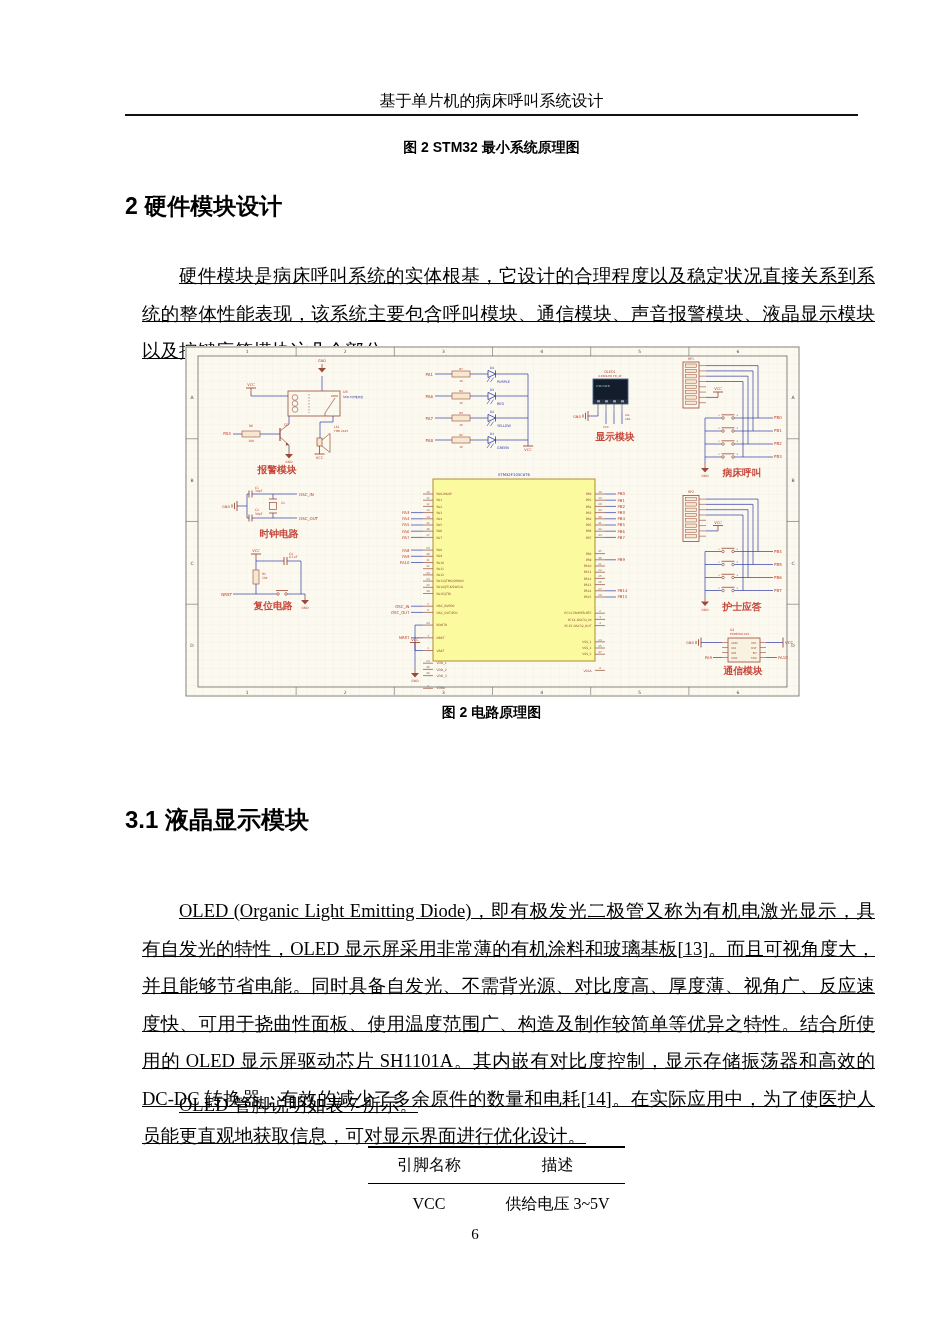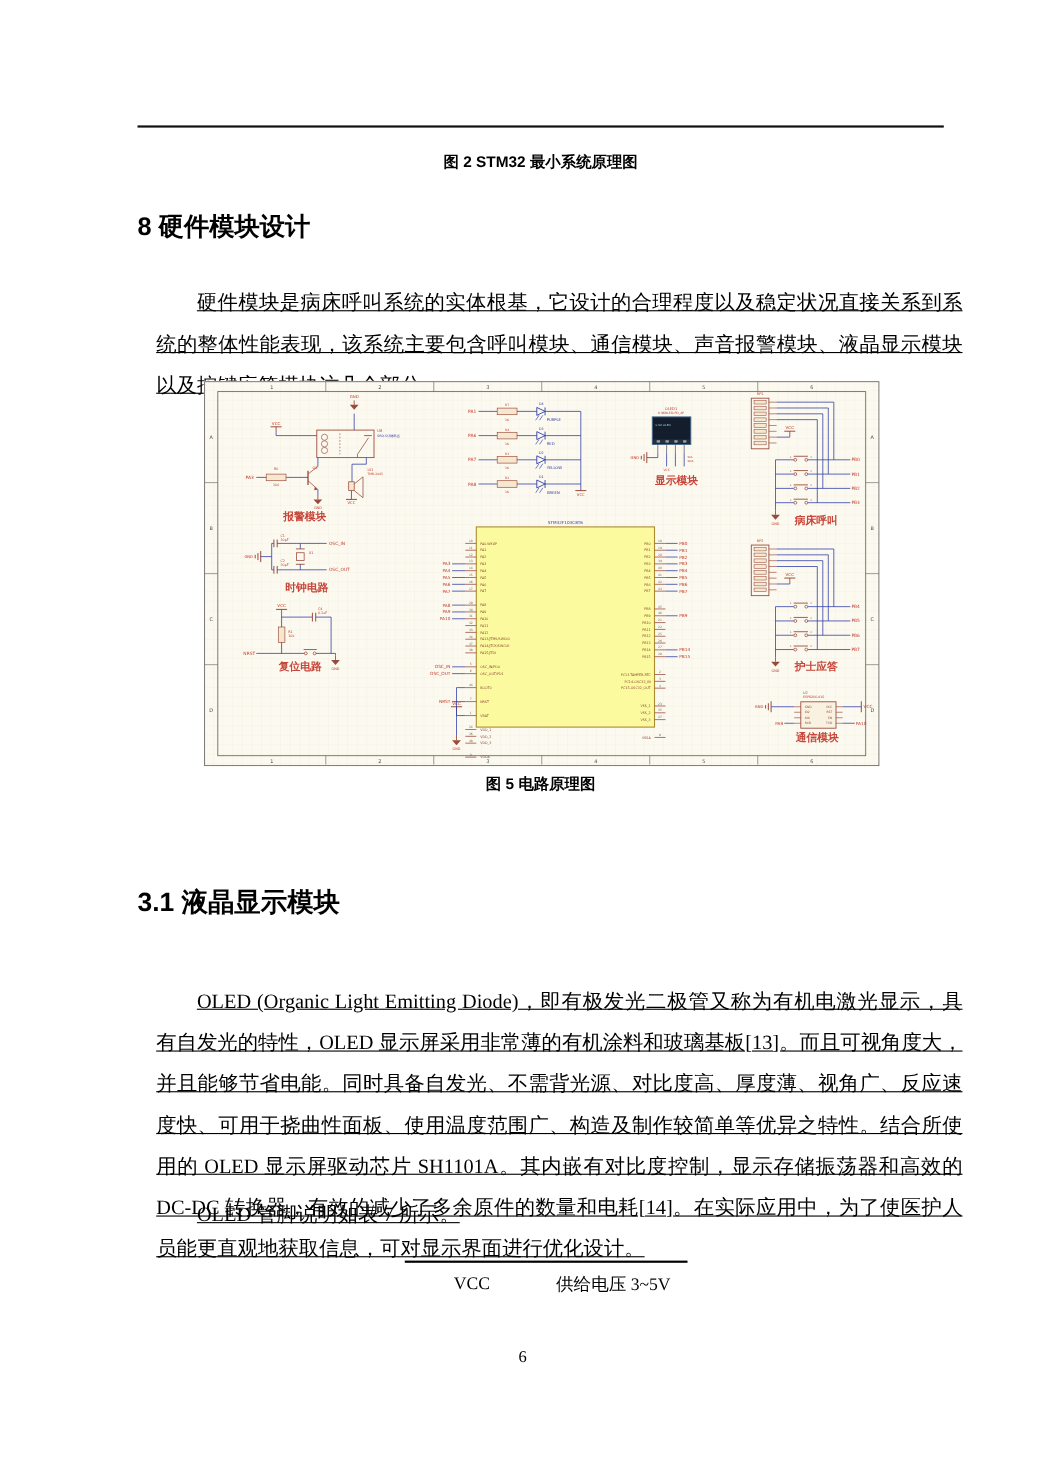--- a/index.html
+++ b/index.html
@@ -29,23 +29,24 @@
   table.t1{position:absolute;left:368px;top:1146px;width:257px;border-collapse:collapse;
            border-top:2.5px solid #000;font-size:16px;}
   table.t1 th{font-weight:normal;border-bottom:1.5px solid #000;height:33px;text-align:center;}
   table.t1 td{height:38px;text-align:center;vertical-align:middle;}
   .pagenum{position:absolute;top:1226px;left:0;width:950px;text-align:center;font-size:15px;}
 </style>
 </head>
 <body>
 
 <div class="page">
+  <div class="hdr">基于单片机的病床呼叫系统设计</div>
   <div class="hdr-rule"></div>
   <div class="caption fig2">图 2  STM32 最小系统原理图</div>
-  <h1 class="sec">8 硬件模块设计</h1>
+  <h1 class="sec">2 硬件模块设计</h1>
   <p class="body p1">硬件模块是病床呼叫系统的实体根基，它设计的合理程度以及稳定状况直接关系到系统的整体性能表现，该系统主要包含呼叫模块、通信模块、声音报警模块、液晶显示模块以及按键应答模块这几个部分。</p>
 
   <svg id="schematic" viewBox="0 0 615 351">
       <g>
         <rect x="0" y="0" width="615" height="351" fill="#fcfaf0"></rect>
         <rect x="0" y="0" width="615" height="351" fill="url(#grid)"></rect>
         <rect x="1" y="1" width="613" height="349" fill="none" stroke="#6a6a6a" stroke-width="0.8"></rect>
         <rect x="13" y="10" width="589" height="331" fill="none" stroke="#6a6a6a" stroke-width="0.8"></rect>
         <text x="62.085" y="7.3" font-size="4.5" fill="#4a4a4a" text-anchor="middle" font-weight="normal">1</text>
         <text x="62.085" y="347.6" font-size="4.5" fill="#4a4a4a" text-anchor="middle" font-weight="normal">1</text>
@@ -633,31 +634,35 @@
         <text x="527" y="313" font-size="3.9" fill="#c23a2a" text-anchor="end" font-weight="normal">PA9</text>
         <polyline points="581,296.5 598,296.5" fill="none" stroke="#2e3aa6" stroke-width="0.7"></polyline>
         <line x1="598" y1="291.5" x2="598" y2="301.5" stroke="#9a4a3a" stroke-width="0.9"></line>
         <text x="600" y="298" font-size="3.9" fill="#c23a2a" text-anchor="start" font-weight="normal">VCC</text>
         <polyline points="581,311.5 592,311.5" fill="none" stroke="#2e3aa6" stroke-width="0.7"></polyline>
         <text x="593" y="313" font-size="3.9" fill="#c23a2a" text-anchor="start" font-weight="normal">PA10</text>
         <text x="558" y="328" font-size="9.8" fill="#c7453a" text-anchor="middle" font-weight="bold">通信模块</text>
       </g>
     </svg>
 
-  <div class="caption fig3">图 5  电路原理图</div>
+  <div class="caption fig3">图 2  电路原理图</div>
   <h2 class="sec">3.1 液晶显示模块</h2>
   <p class="body p3">OLED (Organic Light Emitting Diode)，即有极发光二极管又称为有机电激光显示，具有自发光的特性，OLED 显示屏采用非常薄的有机涂料和玻璃基板[13]。而且可视角度大，并且能够节省电能。同时具备自发光、不需背光源、对比度高、厚度薄、视角广、反应速度快、可用于挠曲性面板、使用温度范围广、构造及制作较简单等优异之特性。结合所使用的 OLED 显示屏驱动芯片 SH1101A。其内嵌有对比度控制，显示存储振荡器和高效的 DC-DC 转换器，有效的减少了多余原件的数量和电耗[14]。在实际应用中，为了使医护人员能更直观地获取信息，可对显示界面进行优化设计。</p>
   <p class="body p4">OLED 管脚说明如表 7 所示。</p>
 
   <table class="t1">
     <colgroup>
         <col style="width:122px">
         <col style="width:135px">
       </colgroup>
     <tbody>
+        <tr>
+      <th>引脚名称</th>
+      <th>描述</th>
+    </tr>
     <tr>
       <td>VCC</td>
       <td>供给电压 3~5V</td>
     </tr>
   </tbody>
     </table>
 
   <div class="pagenum">6</div>
 </div>
 

